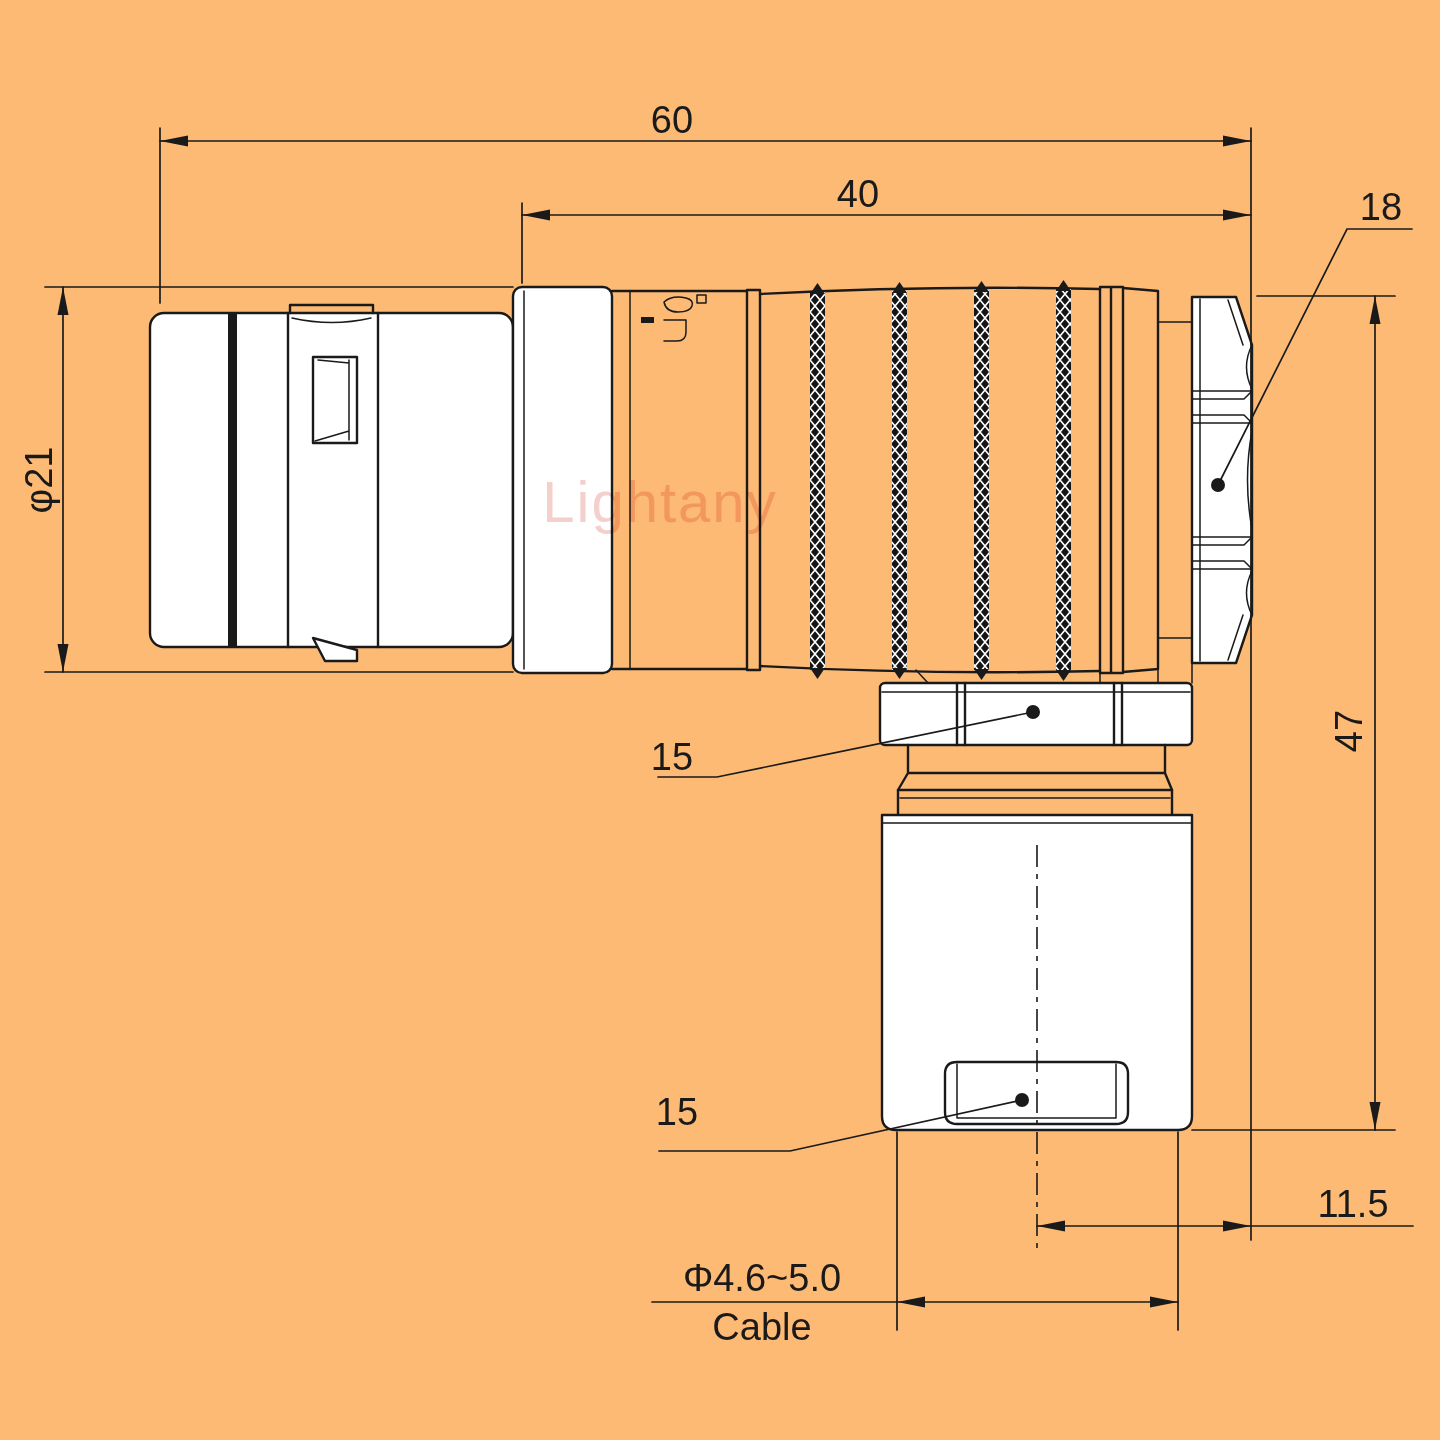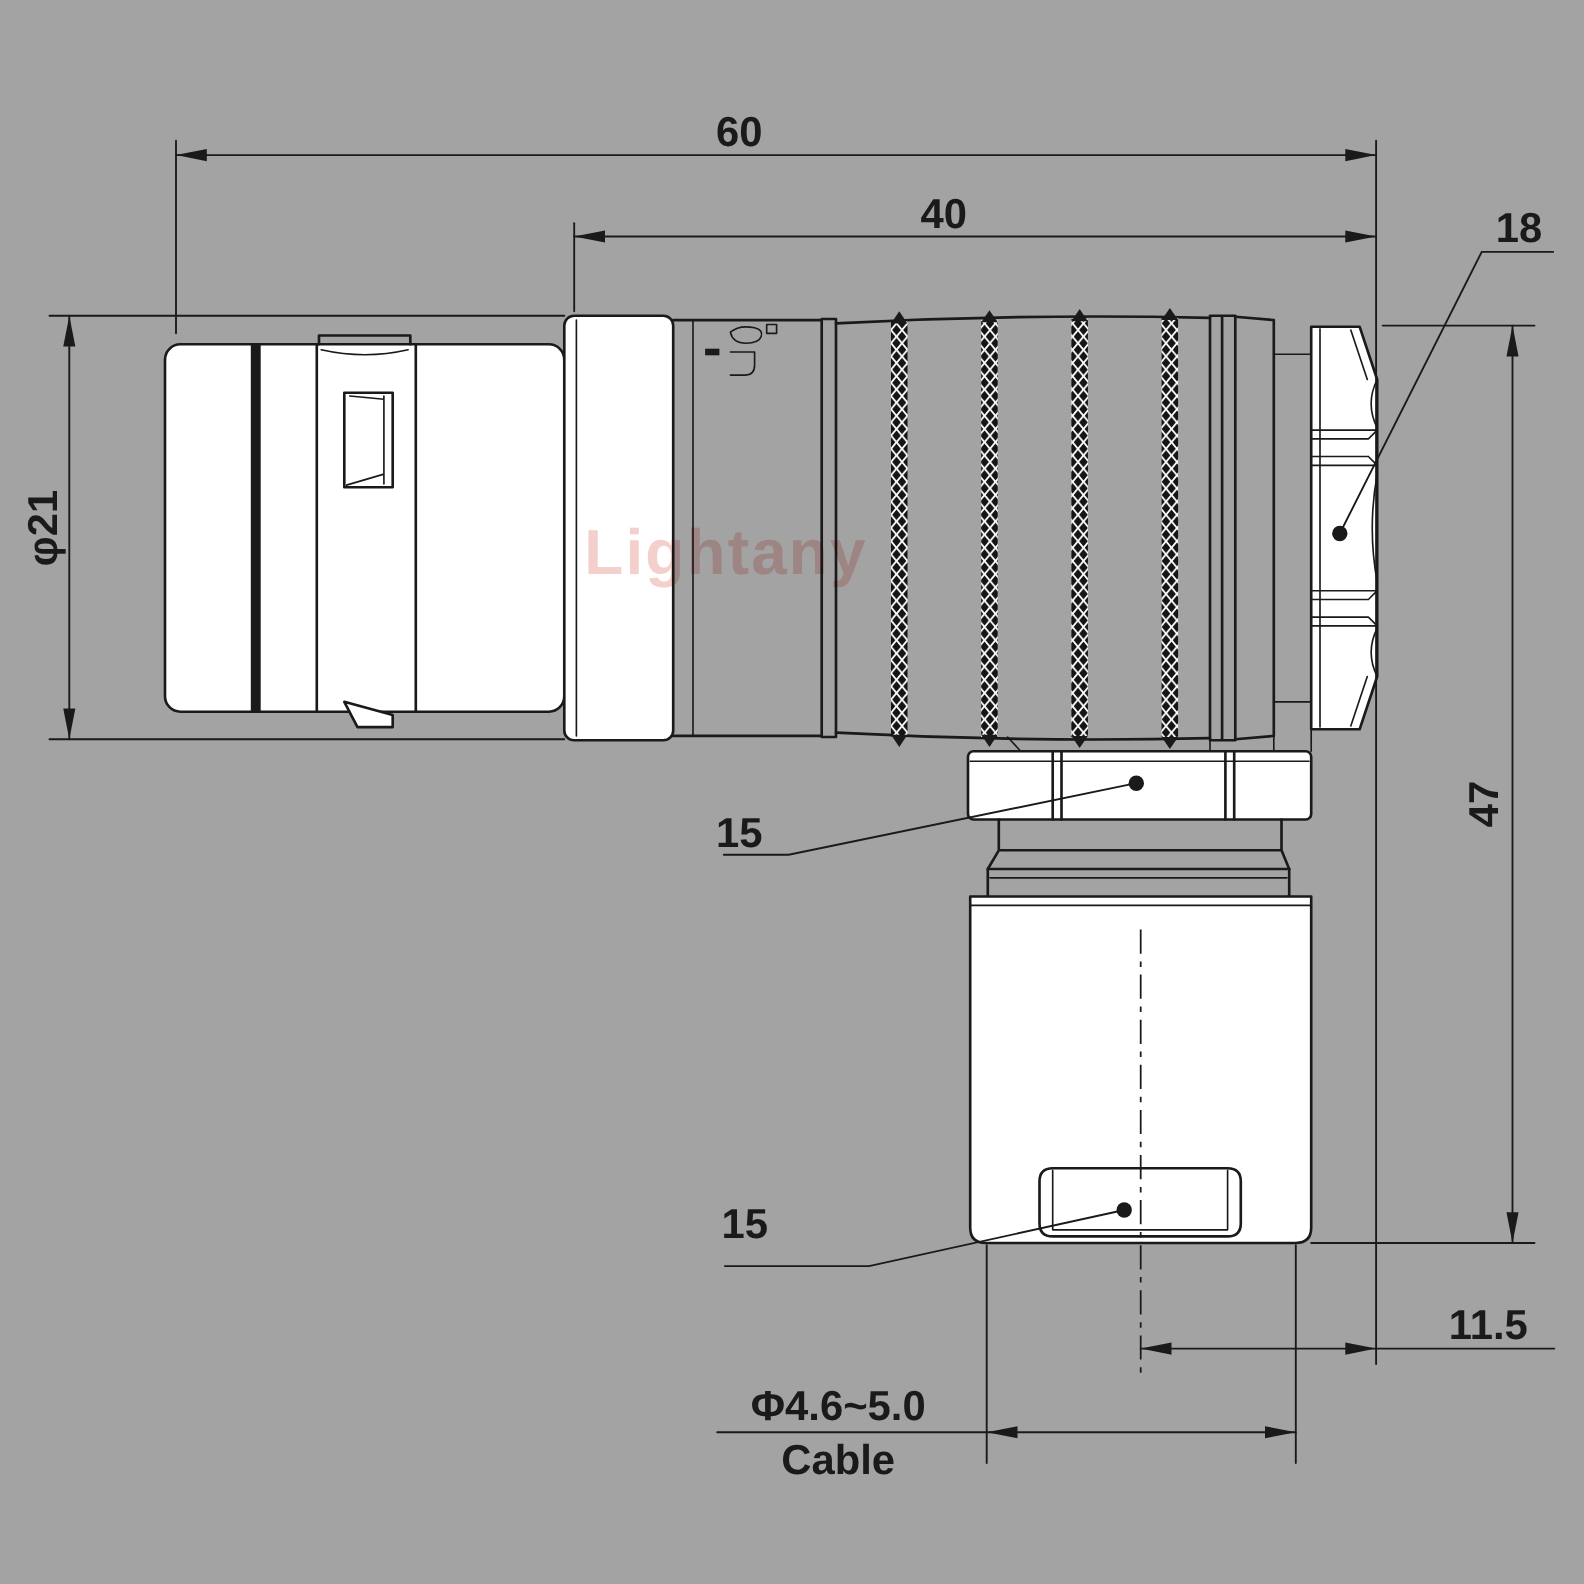--- a/index.html
+++ b/index.html
@@ -1,18 +1,18 @@
 <!DOCTYPE html>
 <html><head>
 <meta charset="utf-8">
 <style>
   html,body { margin:0; padding:0; background:#ffffff; }
   .sheet {
-    position:relative; width:1440px; height:1440px; background:#a3a3a3;
-    font-family:"Liberation Sans", sans-serif; overflow:hidden;font-weight:bold;
+    position:relative; width:1440px; height:1440px; background:#fdba74;
+    font-family:"Liberation Sans", sans-serif; overflow:hidden;
   }
   svg { display:block; }
   .outline  { fill:none; stroke:#1a1a1a; stroke-width:2.4; stroke-linejoin:round; stroke-linecap:round; }
   .outlineF { fill:#ffffff; stroke:#1a1a1a; stroke-width:2.4; stroke-linejoin:round; }
   .thin     { fill:none; stroke:#1a1a1a; stroke-width:1.5; stroke-linejoin:round; stroke-linecap:round; }
   .dim      { fill:none; stroke:#1a1a1a; stroke-width:1.7; stroke-linecap:round; }
   .arr      { fill:#1a1a1a; stroke:none; }
   .dot      { fill:#1a1a1a; stroke:none; }
   .dtext    { fill:#1a1a1a; font-size:38px; font-family:"Liberation Sans", sans-serif; }
   .black    { fill:#1a1a1a; stroke:none; }

